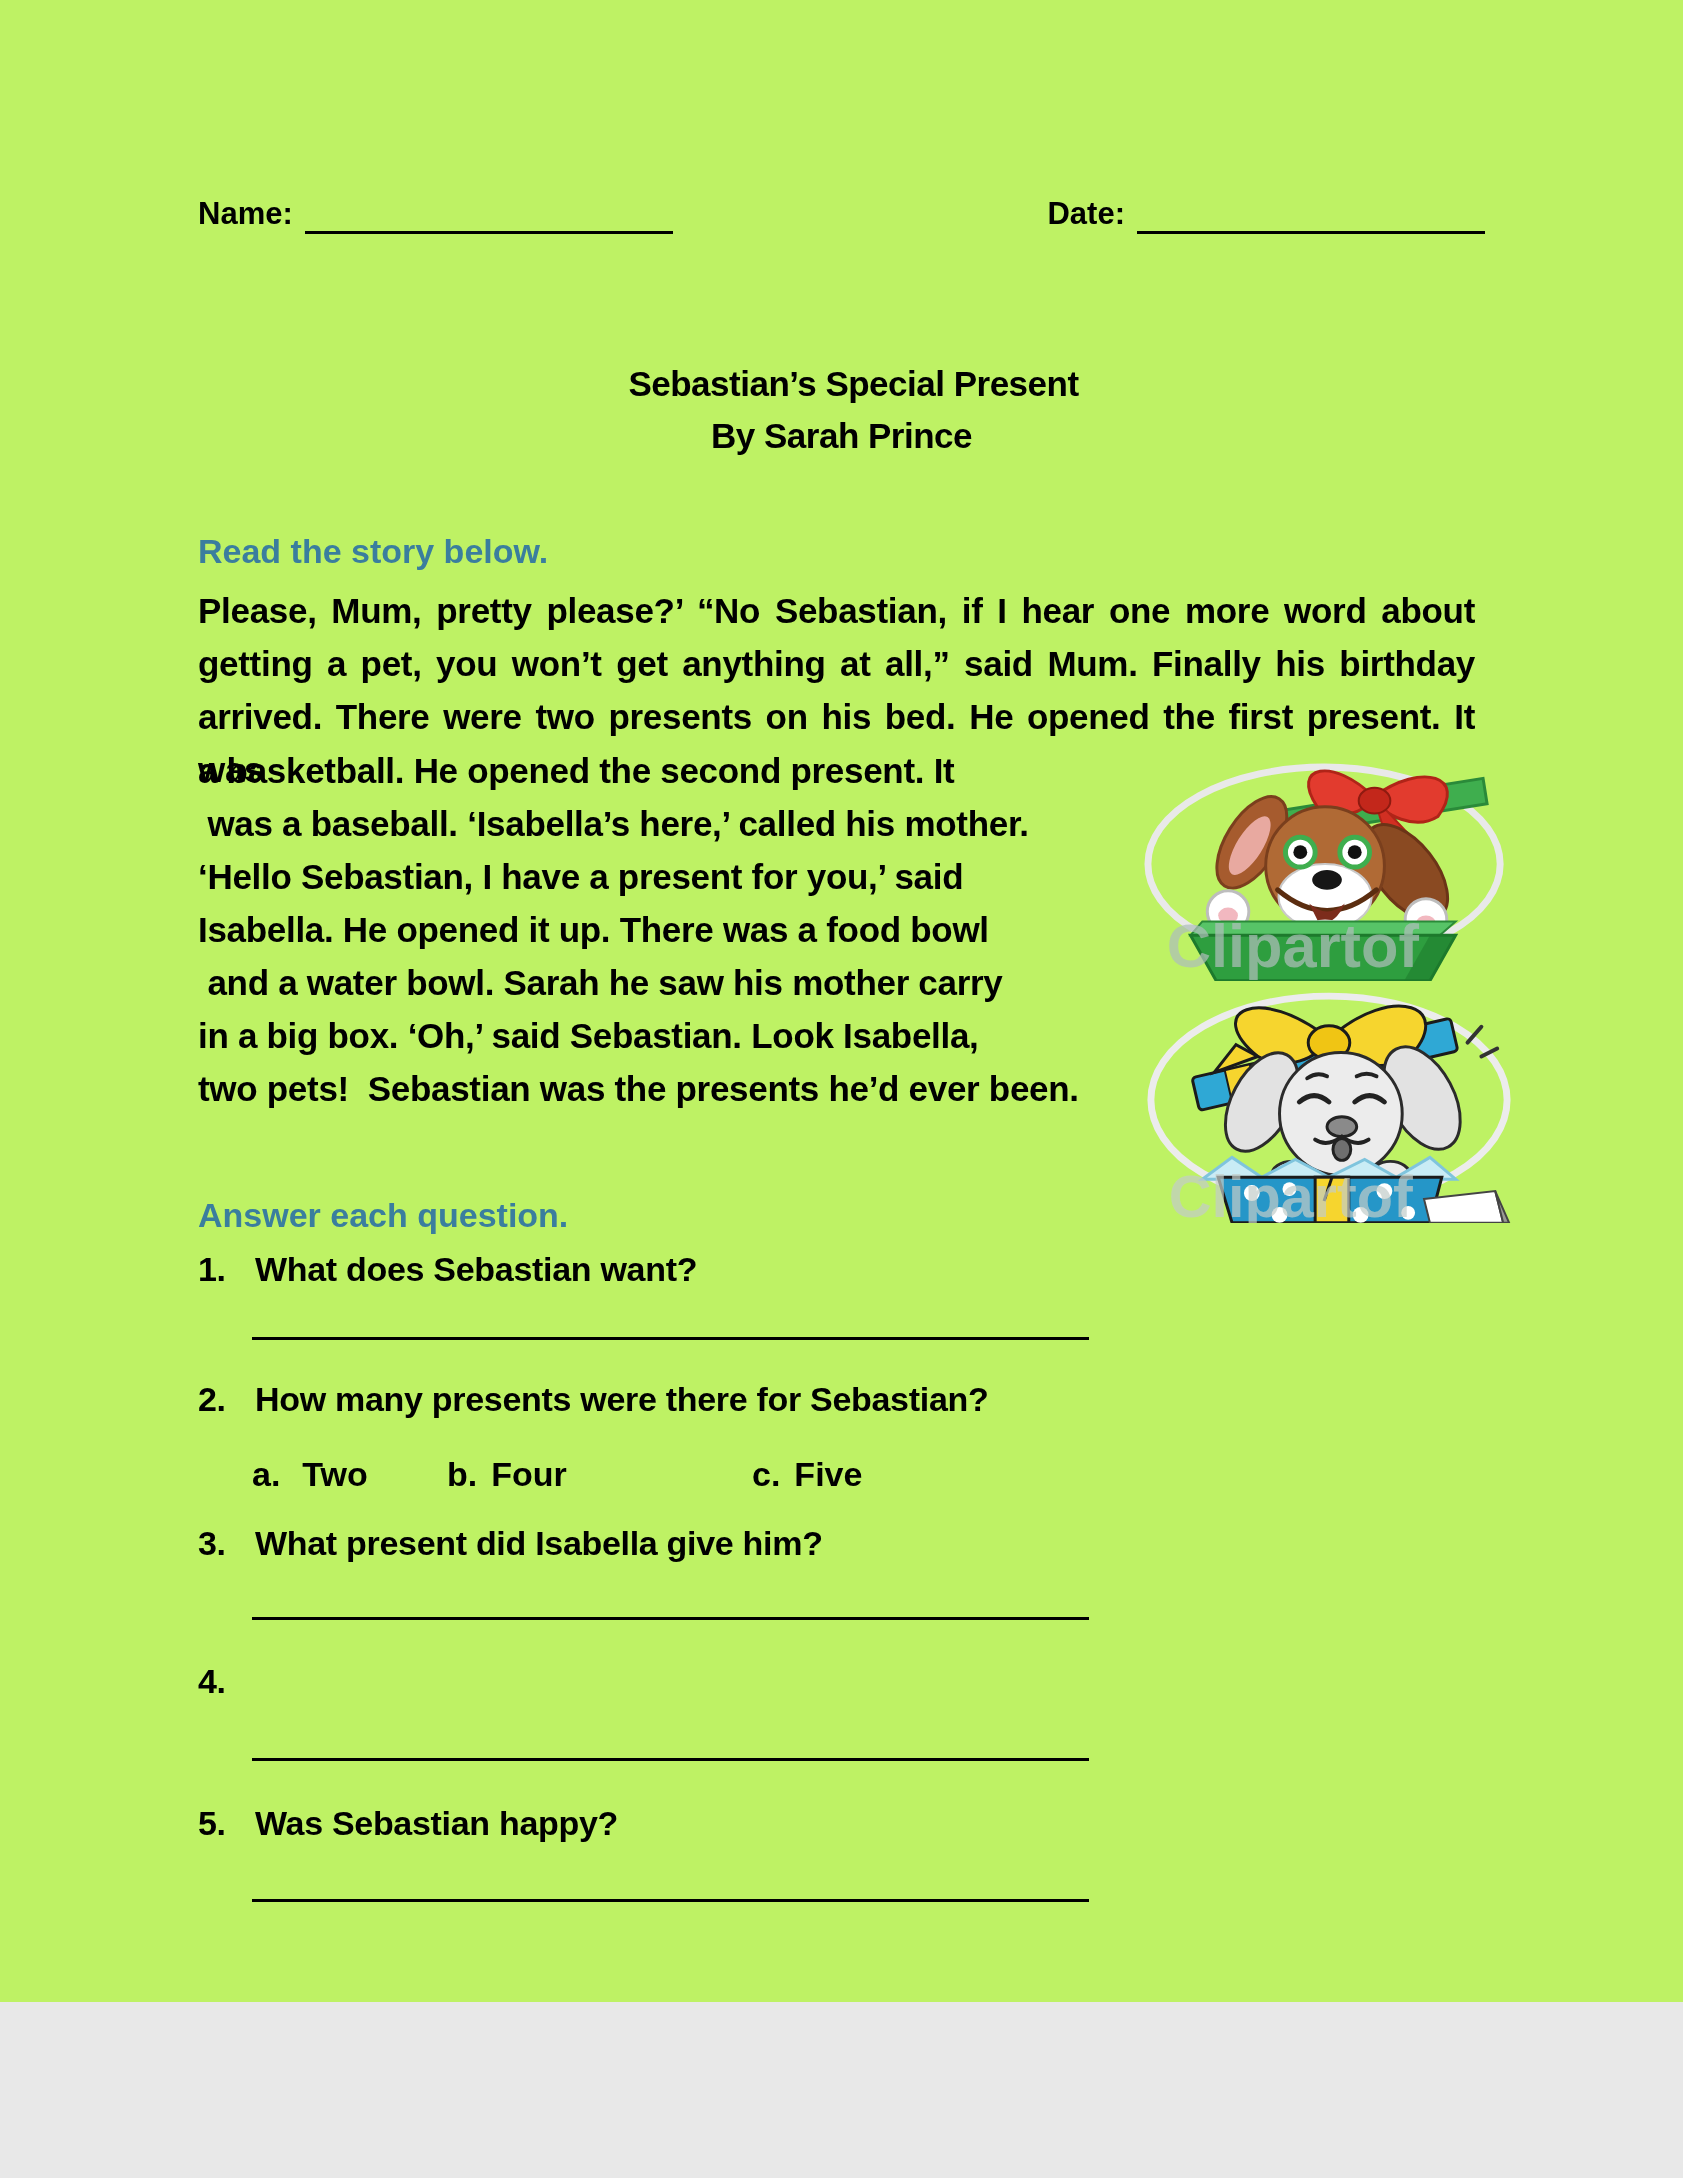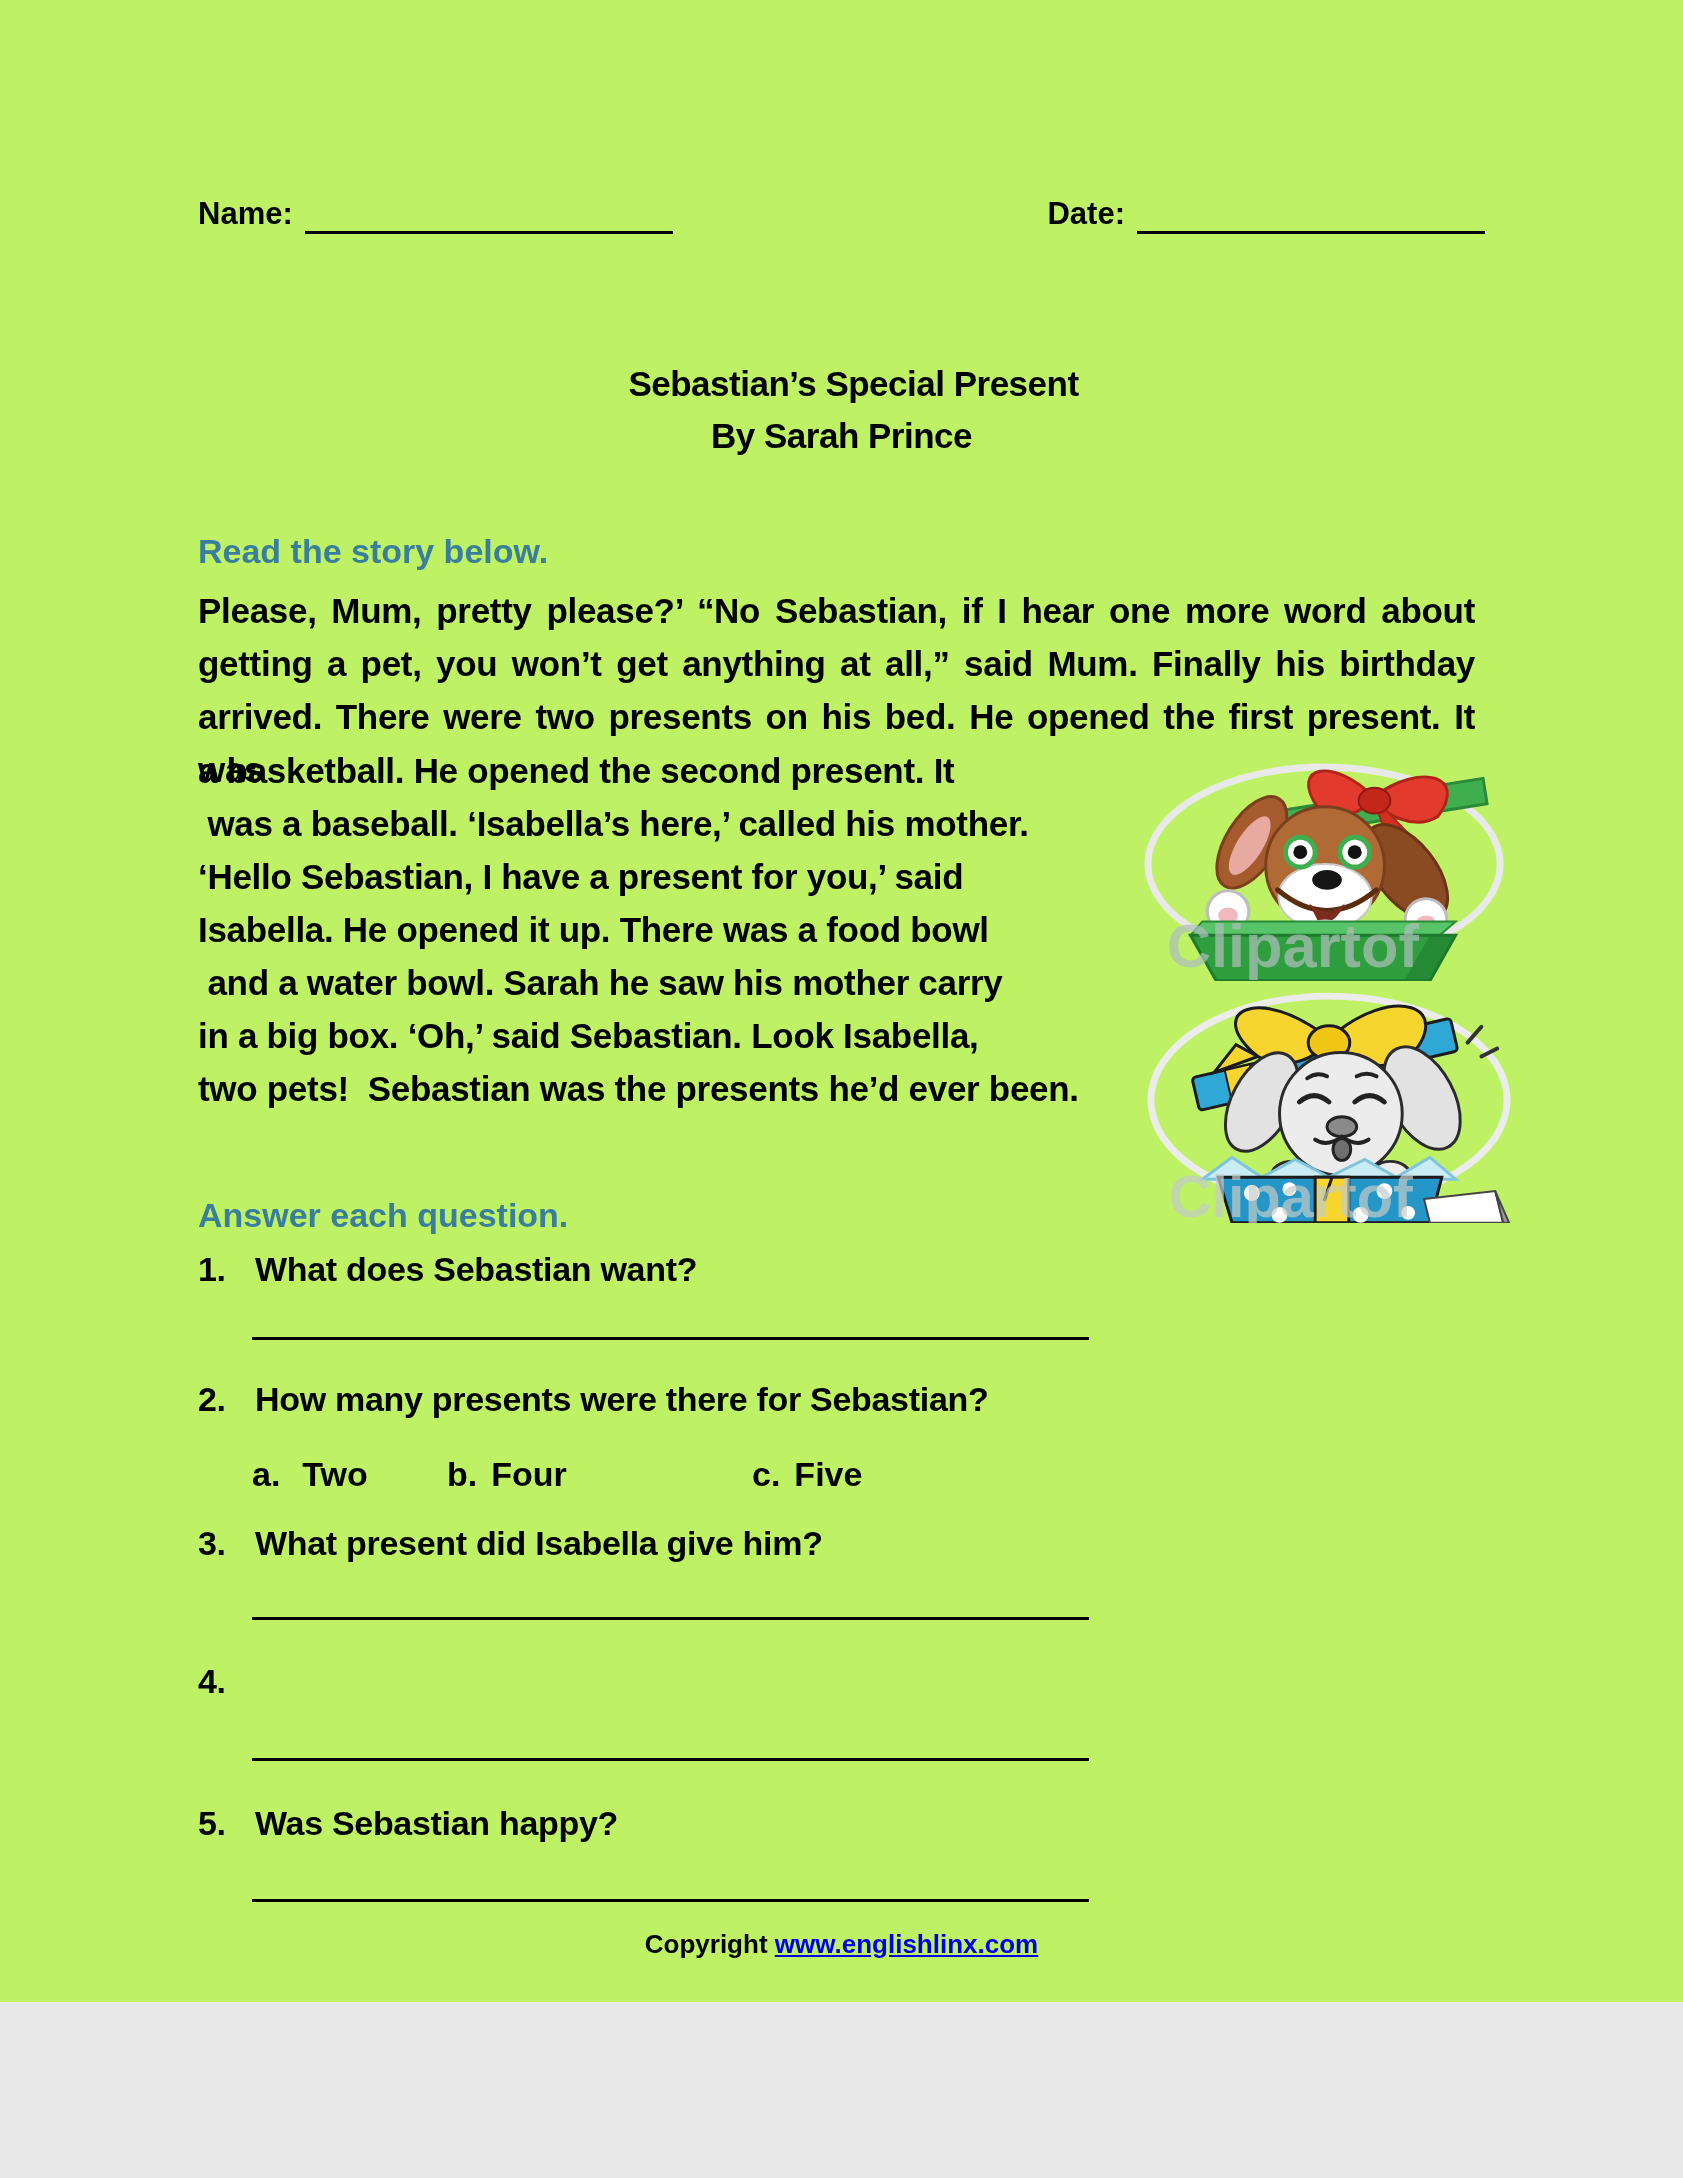--- a/index.html
+++ b/index.html
@@ -228,18 +228,15 @@
     <span class="qnum">4.</span>
   </div>
   <div class="answer-line" style="top:1758px;"></div>
 
   <div class="question" style="top:1802px;">
     <span class="qnum">5.</span>
     <span>Was Sebastian happy?</span>
   </div>
   <div class="answer-line" style="top:1899px;"></div>
 
-  <div class="footer">
-    <span>Copyright </span><a>www.englishlinx.com</a>
-  </div>
 
 </div>
 
 
 </body></html>

